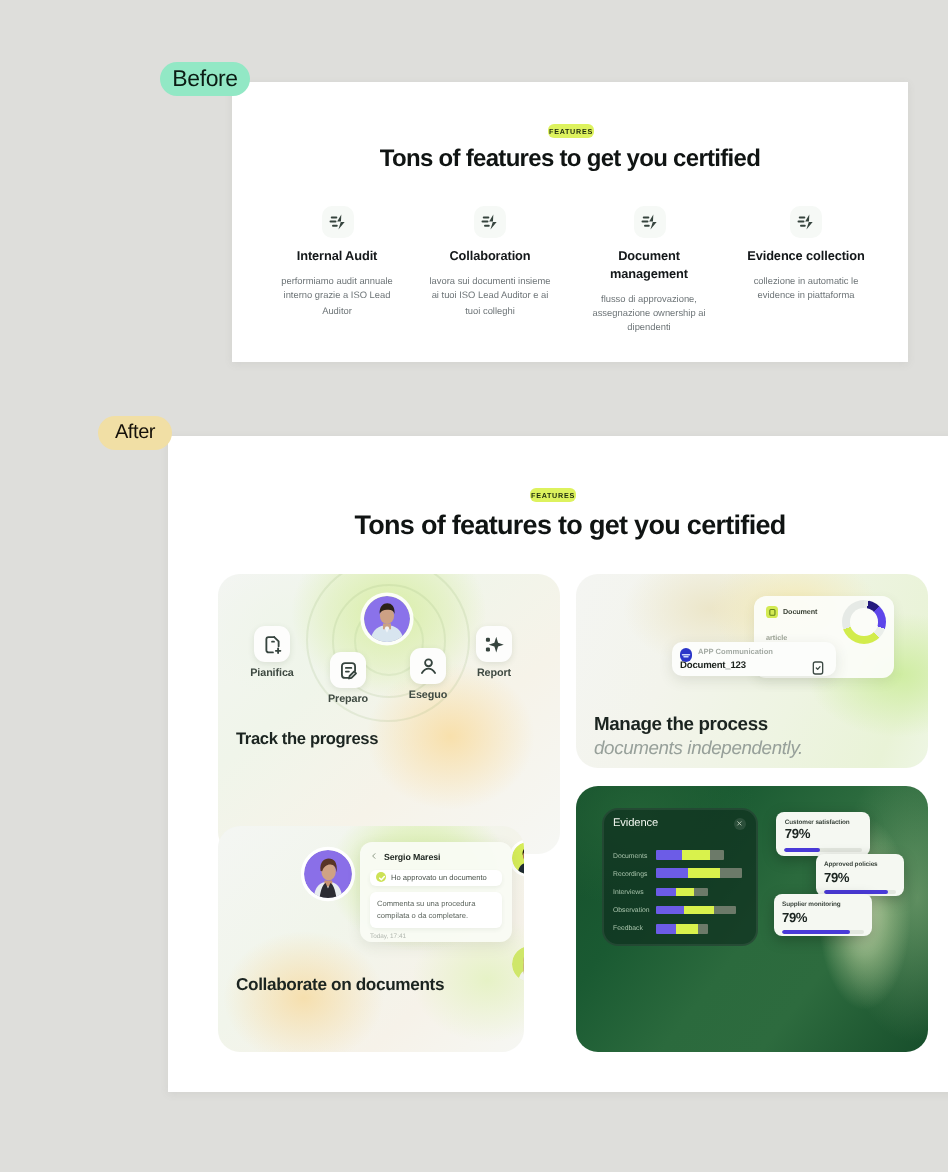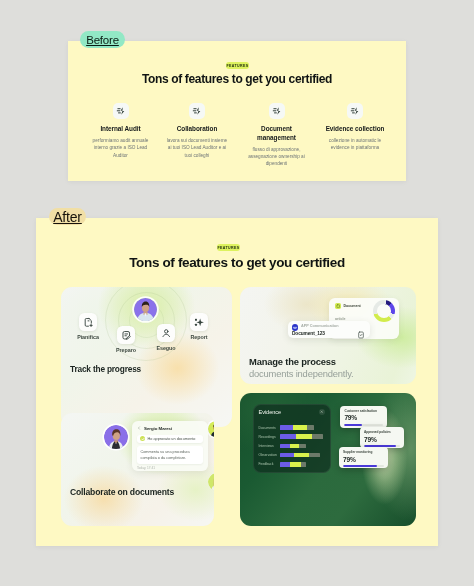--- a/index.html
+++ b/index.html
@@ -1,23 +1,23 @@
 <!DOCTYPE html>
 <html><head>
 <meta charset="utf-8">
 <style>
   html,body{margin:0;padding:0;}
   body{width:474px;height:586px;background:#dededb;font-family:"Liberation Sans",sans-serif;overflow:hidden;}
   .stage{position:relative;width:474px;height:586px;}
-  .panel{position:absolute;background:#fef9c3;box-shadow:0 1px 4px rgba(110,110,100,0.10);}
-  .badge{position:absolute;border-radius:999px;display:flex;align-items:center;justify-content:center;letter-spacing:-0.2px;text-decoration:underline;}
+  .panel{position:absolute;background:#ffffff;box-shadow:0 1px 4px rgba(110,110,100,0.10);margin-left:48px;}
+  .badge{position:absolute;border-radius:999px;display:flex;align-items:center;justify-content:center;letter-spacing:-0.2px;}
   #beforePanel{left:68px;top:41px;width:338px;height:140px;}
   #beforeBadge{left:80px;top:31px;width:45px;height:17px;background:#92e8c5;color:#0b1c14;font-size:11.5px;font-weight:500;}
   #afterPanel{left:36px;top:218px;width:402px;height:328px;}
-  #afterBadge{left:49px;top:208px;width:37px;height:17px;background:#f1dfa5;color:#16120a;font-size:14px;font-weight:500;}
+  #afterBadge{left:49px;top:208px;width:37px;height:17px;background:#f1dfa5;color:#16120a;font-size:10px;font-weight:500;}
 
   
   .feat-pill{position:absolute;border-radius:3px;background:#ddf25e;display:flex;align-items:center;justify-content:center;
      font-size:3.6px;font-weight:700;letter-spacing:0.35px;color:#1d2a0d;}
 
   
   .sec-head{position:absolute;text-align:center;font-weight:700;color:#101413;letter-spacing:-0.35px;}
 
   
   .bf-col{position:absolute;text-align:center;}
@@ -50,21 +50,21 @@
       radial-gradient(16% 44% at 82% 48%, rgba(208,226,180,0.92) 0%, rgba(178,203,152,0.5) 44%, rgba(140,175,125,0) 82%),
       radial-gradient(30% 70% at 97% 42%, rgba(150,185,135,0.5) 0%, rgba(110,150,105,0) 78%),
       radial-gradient(46% 46% at 18% 12%, #236236 0%, rgba(35,98,54,0) 74%),
       linear-gradient(128deg,#164f2c 0%, #1a5a32 28%, #2b6a3d 52%, #2d6b3e 70%, #174e2b 100%);}
 
   .ac-title{position:absolute;left:9px;font-size:8.3px;font-weight:700;color:#1b2420;letter-spacing:-0.18px;}
   .ac-sub{position:absolute;left:9px;font-size:8.3px;font-weight:400;color:#97a09a;letter-spacing:-0.18px;line-height:1.38;}
   #card1 .ac-title{top:77px;}
   #card1 .ac-sub{top:88px;width:107px;}
   #card2 .ac-title{top:69px;font-size:9.4px;}
-  #card2 .ac-sub{top:81px;width:160px;font-size:9.4px;}
+  #card2 .ac-sub{top:81px;width:160px;font-size:9.4px;font-style:italic;}
   #card3 .ac-title{top:74px;font-size:8.6px;}
   #card3 .ac-sub{top:83px;width:112px;font-size:8.6px;line-height:1.28;}
   .ac-title4{position:absolute;left:13px;top:90px;width:83px;font-size:8.6px;font-weight:700;color:#f2f7ef;letter-spacing:-0.22px;line-height:1.22;}
   .ac-title4 .hl{color:#c4e84a;}
 
   
   .c1-rings{position:absolute;left:44px;top:-8px;width:80px;height:80px;border-radius:50%;
      border:0.5px solid rgba(150,178,118,0.17);}
   .c1-rings:before{content:"";position:absolute;left:12px;top:12px;width:55px;height:55px;border-radius:50%;border:0.5px solid rgba(150,178,118,0.17);}
   .c1-rings:after{content:"";position:absolute;left:23px;top:23px;width:33px;height:33px;border-radius:50%;border:0.5px solid rgba(150,178,118,0.15);}

